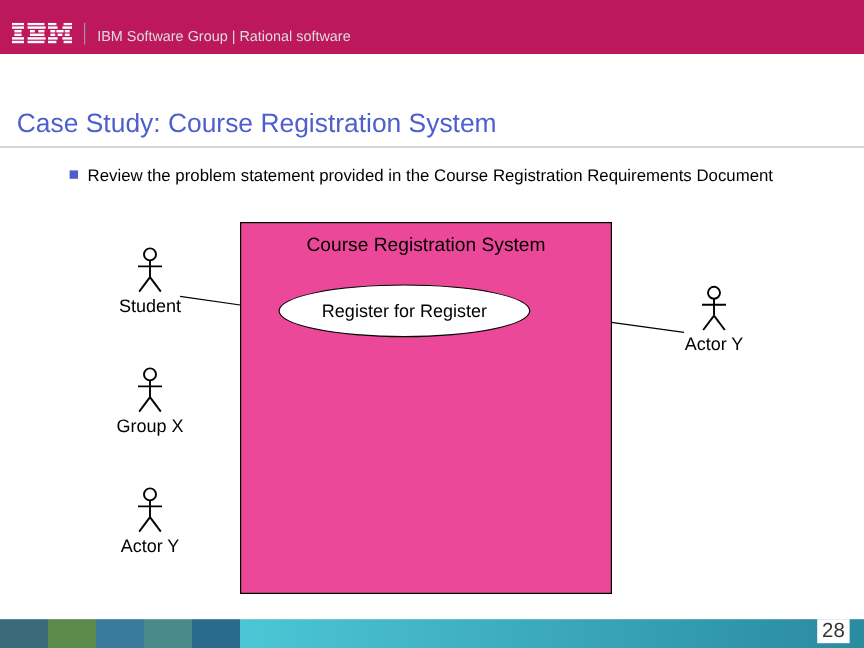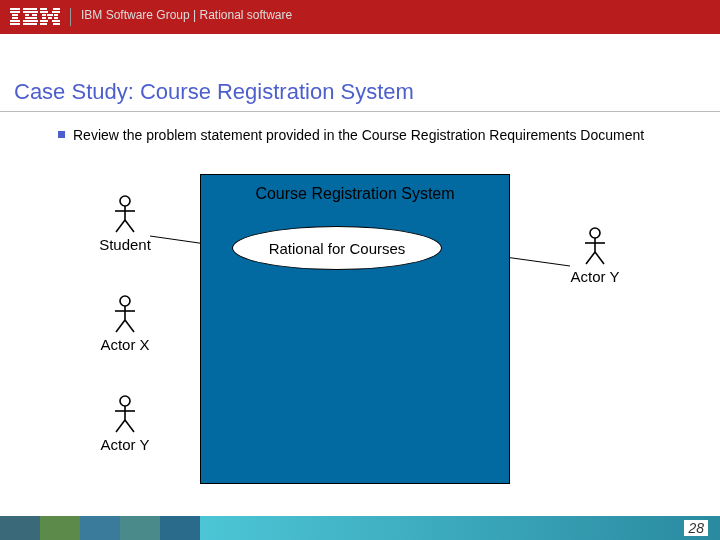--- a/index.html
+++ b/index.html
@@ -4,27 +4,27 @@
 <style>
   * { margin: 0; padding: 0; box-sizing: border-box; }
   body {
     width: 720px; height: 540px;
     font-family: Arial, Helvetica, sans-serif;
     background: #fff;
     position: relative;
     overflow: hidden;
   }
   .header {
-    background: #b91c1c;
+    background: #be185d;
     color: #fff;
     padding: 8px 10px;
     display: flex;
-    align-items: flex-start;
+    align-items: flex-end;
     gap: 10px;
-    height: 34px;
+    height: 45px;
   }
   .ibm-logo {
     display: flex;
     flex-direction: column;
     gap: 1px;
   }
   .ibm-logo svg { display: block; }
   .header-divider {
     width: 1px; height: 18px; background: #999;
   }
@@ -63,21 +63,21 @@
   .diagram {
     position: absolute;
     left: 0; top: 62px;
     width: 100%; height: 380px;
   }
   .system-box {
     position: absolute;
     left: 200px; top: 0;
     width: 310px; height: 310px;
     border: 1px solid #000;
-    background: #0369a1;
+    background: #ec4899;
   }
   .system-title {
     text-align: center;
     font-size: 16px;
     padding: 10px 4px 8px 4px;
   }
   .usecase {
     position: absolute;
     background: #fff;
     border: 1px solid #000;
@@ -120,25 +120,24 @@
     flex: 0 0 auto;
     height: 100%;
   }
   .footer .fill {
     flex: 1 1 auto;
     background: linear-gradient(90deg, #4cc6d6, #2a8aa0);
   }
   .page-num {
     position: absolute;
     right: 12px; bottom: 4px;
-    font-size: 14px;
+    font-size: 17px;
     color: #333;
     background: #fff;
     padding: 0 4px;
-    font-style: italic;
   }
 </style>
 </head>
 <body>
 
 <div class="header">
   <div class="ibm-logo">
     <svg width="50" height="18" viewBox="0 0 50 18">
       <g fill="#fff">
         <rect x="0" y="0" width="10" height="2"></rect>
@@ -190,21 +189,21 @@
     <svg class="line" width="720" height="380">
       <line x1="150" y1="62" x2="234" y2="74" stroke="#000" stroke-width="1"></line>
       <line x1="440" y1="74" x2="570" y2="92" stroke="#000" stroke-width="1"></line>
     </svg>
 
     <div class="system-box">
       <div class="system-title">Course Registration System</div>
     </div>
 
     <div class="usecase uc1">
-      <span>Rational for Courses</span>
+      <span>Register for Register</span>
     </div>
 
     <div class="actor a-student">
       <svg width="28" height="40" viewBox="0 0 28 40">
         <circle cx="14" cy="7" r="5" fill="none" stroke="#000" stroke-width="1.6"></circle>
         <line x1="14" y1="12" x2="14" y2="26" stroke="#000" stroke-width="1.6"></line>
         <line x1="4" y1="17" x2="24" y2="17" stroke="#000" stroke-width="1.6"></line>
         <line x1="14" y1="26" x2="5" y2="38" stroke="#000" stroke-width="1.6"></line>
         <line x1="14" y1="26" x2="23" y2="38" stroke="#000" stroke-width="1.6"></line>
       </svg>
@@ -212,21 +211,21 @@
     </div>
 
     <div class="actor a-x">
       <svg width="28" height="40" viewBox="0 0 28 40">
         <circle cx="14" cy="7" r="5" fill="none" stroke="#000" stroke-width="1.6"></circle>
         <line x1="14" y1="12" x2="14" y2="26" stroke="#000" stroke-width="1.6"></line>
         <line x1="4" y1="17" x2="24" y2="17" stroke="#000" stroke-width="1.6"></line>
         <line x1="14" y1="26" x2="5" y2="38" stroke="#000" stroke-width="1.6"></line>
         <line x1="14" y1="26" x2="23" y2="38" stroke="#000" stroke-width="1.6"></line>
       </svg>
-      <div>Actor X</div>
+      <div>Group X</div>
     </div>
 
     <div class="actor a-y-left">
       <svg width="28" height="40" viewBox="0 0 28 40">
         <circle cx="14" cy="7" r="5" fill="none" stroke="#000" stroke-width="1.6"></circle>
         <line x1="14" y1="12" x2="14" y2="26" stroke="#000" stroke-width="1.6"></line>
         <line x1="4" y1="17" x2="24" y2="17" stroke="#000" stroke-width="1.6"></line>
         <line x1="14" y1="26" x2="5" y2="38" stroke="#000" stroke-width="1.6"></line>
         <line x1="14" y1="26" x2="23" y2="38" stroke="#000" stroke-width="1.6"></line>
       </svg>

